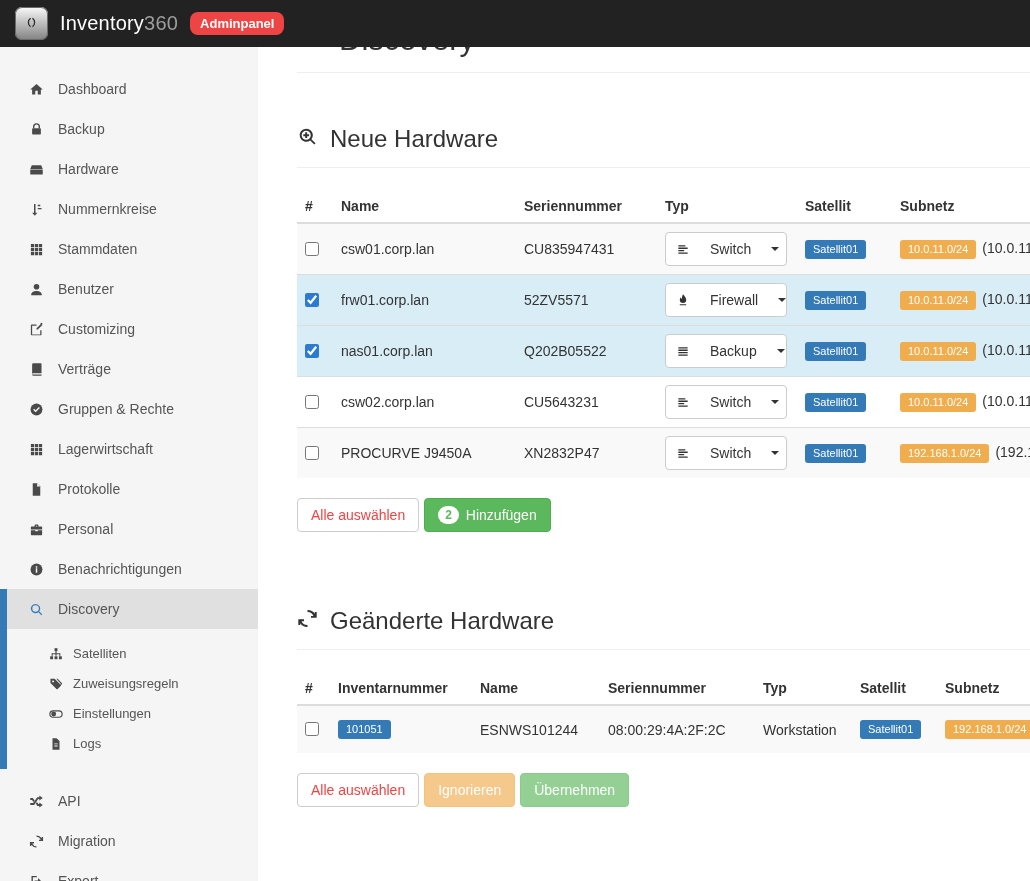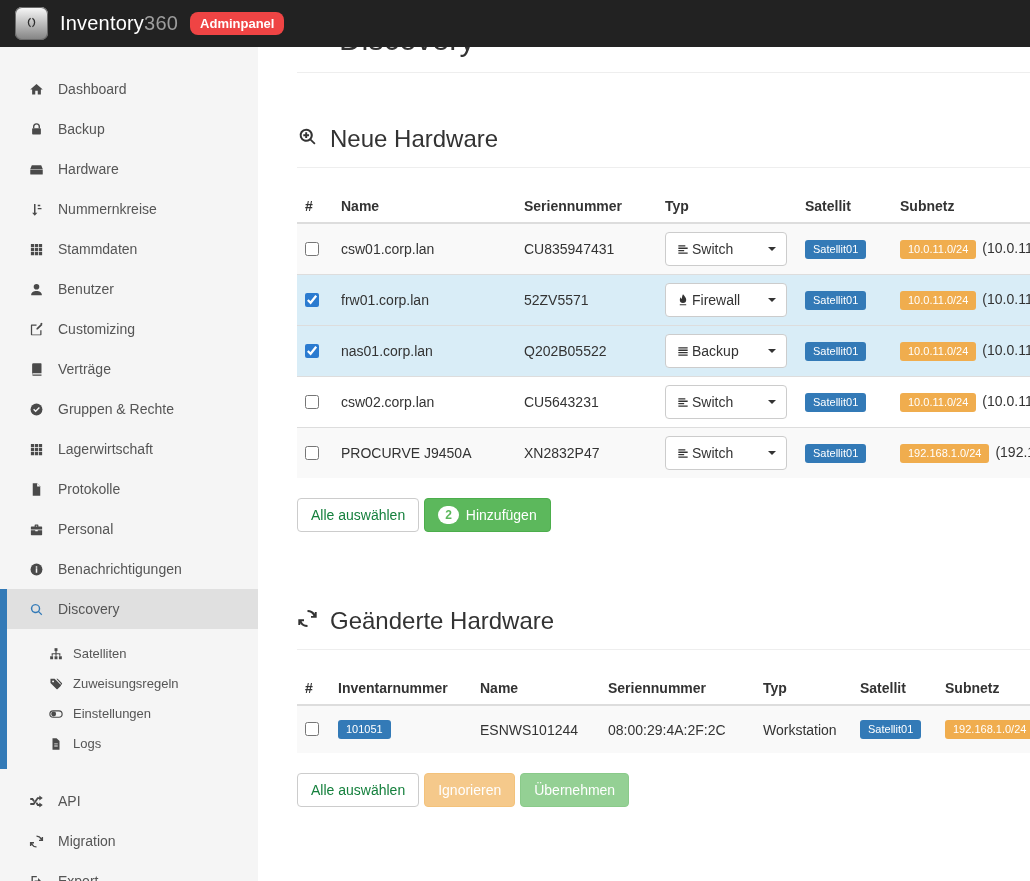--- a/index.html
+++ b/index.html
@@ -50,39 +50,39 @@
   table { border-collapse:collapse; margin-top:22px; table-layout:fixed; }
   .tbl-new { width:880px; }
   .tbl-changed { width:745px; }
   th { text-align:left; font-weight:bold; font-size:14px; padding:8px; border-bottom:2px solid #ddd; }
   td { padding:8px; border-top:1px solid #ddd; vertical-align:middle; font-size:14px; }
   .tbl-changed td { padding:14px 8px; }
   tbody tr:nth-child(odd) { background:#f9f9f9; }
   tbody tr.selected { background:#d9edf7; }
   input[type=checkbox] { width:14px; height:14px; margin:2px 0 0 0; accent-color:#2b7bd0; cursor:pointer; }
 
-  .dropdown-btn { display:inline-flex; align-items:center; gap:2px; width:122px; padding:8px 10px;
+  .dropdown-btn { display:inline-flex; align-items:center; gap:20px; width:122px; padding:8px 10px;
     background:#fff; border:1px solid #ccc; border-radius:4px; font-size:14px; color:#333;
     font-family:inherit; cursor:pointer; line-height:16px; }
   .dropdown-btn .icon { display:inline-flex; }
   .dropdown-btn .icon svg { width:14px; height:14px; }
   .caret { margin-left:auto; width:0; height:0; border-top:4px dashed #333;
     border-left:4px solid transparent; border-right:4px solid transparent; }
 
   .badge { display:inline-block; color:#fff; font-weight:normal; font-size:11px; line-height:13px;
     padding:3px 8px; border-radius:3px; white-space:nowrap; }
   .badge.blue { background:#337ab7; }
   .badge.orange { background:#f0ad4e; }
   .subnet-cell { white-space:nowrap; overflow:hidden; }
   .subnet-note { margin-left:6px; color:#333; }
 
   
   .btn-row { margin-top:20px; display:flex; gap:5px; }
   .btn { display:inline-flex; align-items:center; padding:7px 13px; font-size:14px; line-height:18px;
-    border-radius:4px; border:1px solid #ccc; background:#fff; color:#15803d; font-family:inherit; cursor:pointer; }
+    border-radius:4px; border:1px solid #ccc; background:#fff; color:#ef4444; font-family:inherit; cursor:pointer; }
   .btn.success { background:#5cb85c; border-color:#4cae4c; color:#fff; }
   .btn.warning { background:#f0ad4e; border-color:#eea236; color:#fff; }
   .btn.disabled { opacity:.65; cursor:not-allowed; }
   .count-pill { background:#fff; color:#5cb85c; font-weight:bold; font-size:12px; line-height:14px;
     border-radius:10px; padding:2px 7px; margin-right:7px; }
 </style>
 </head>
 <body>
 
 <nav class="navbar">

